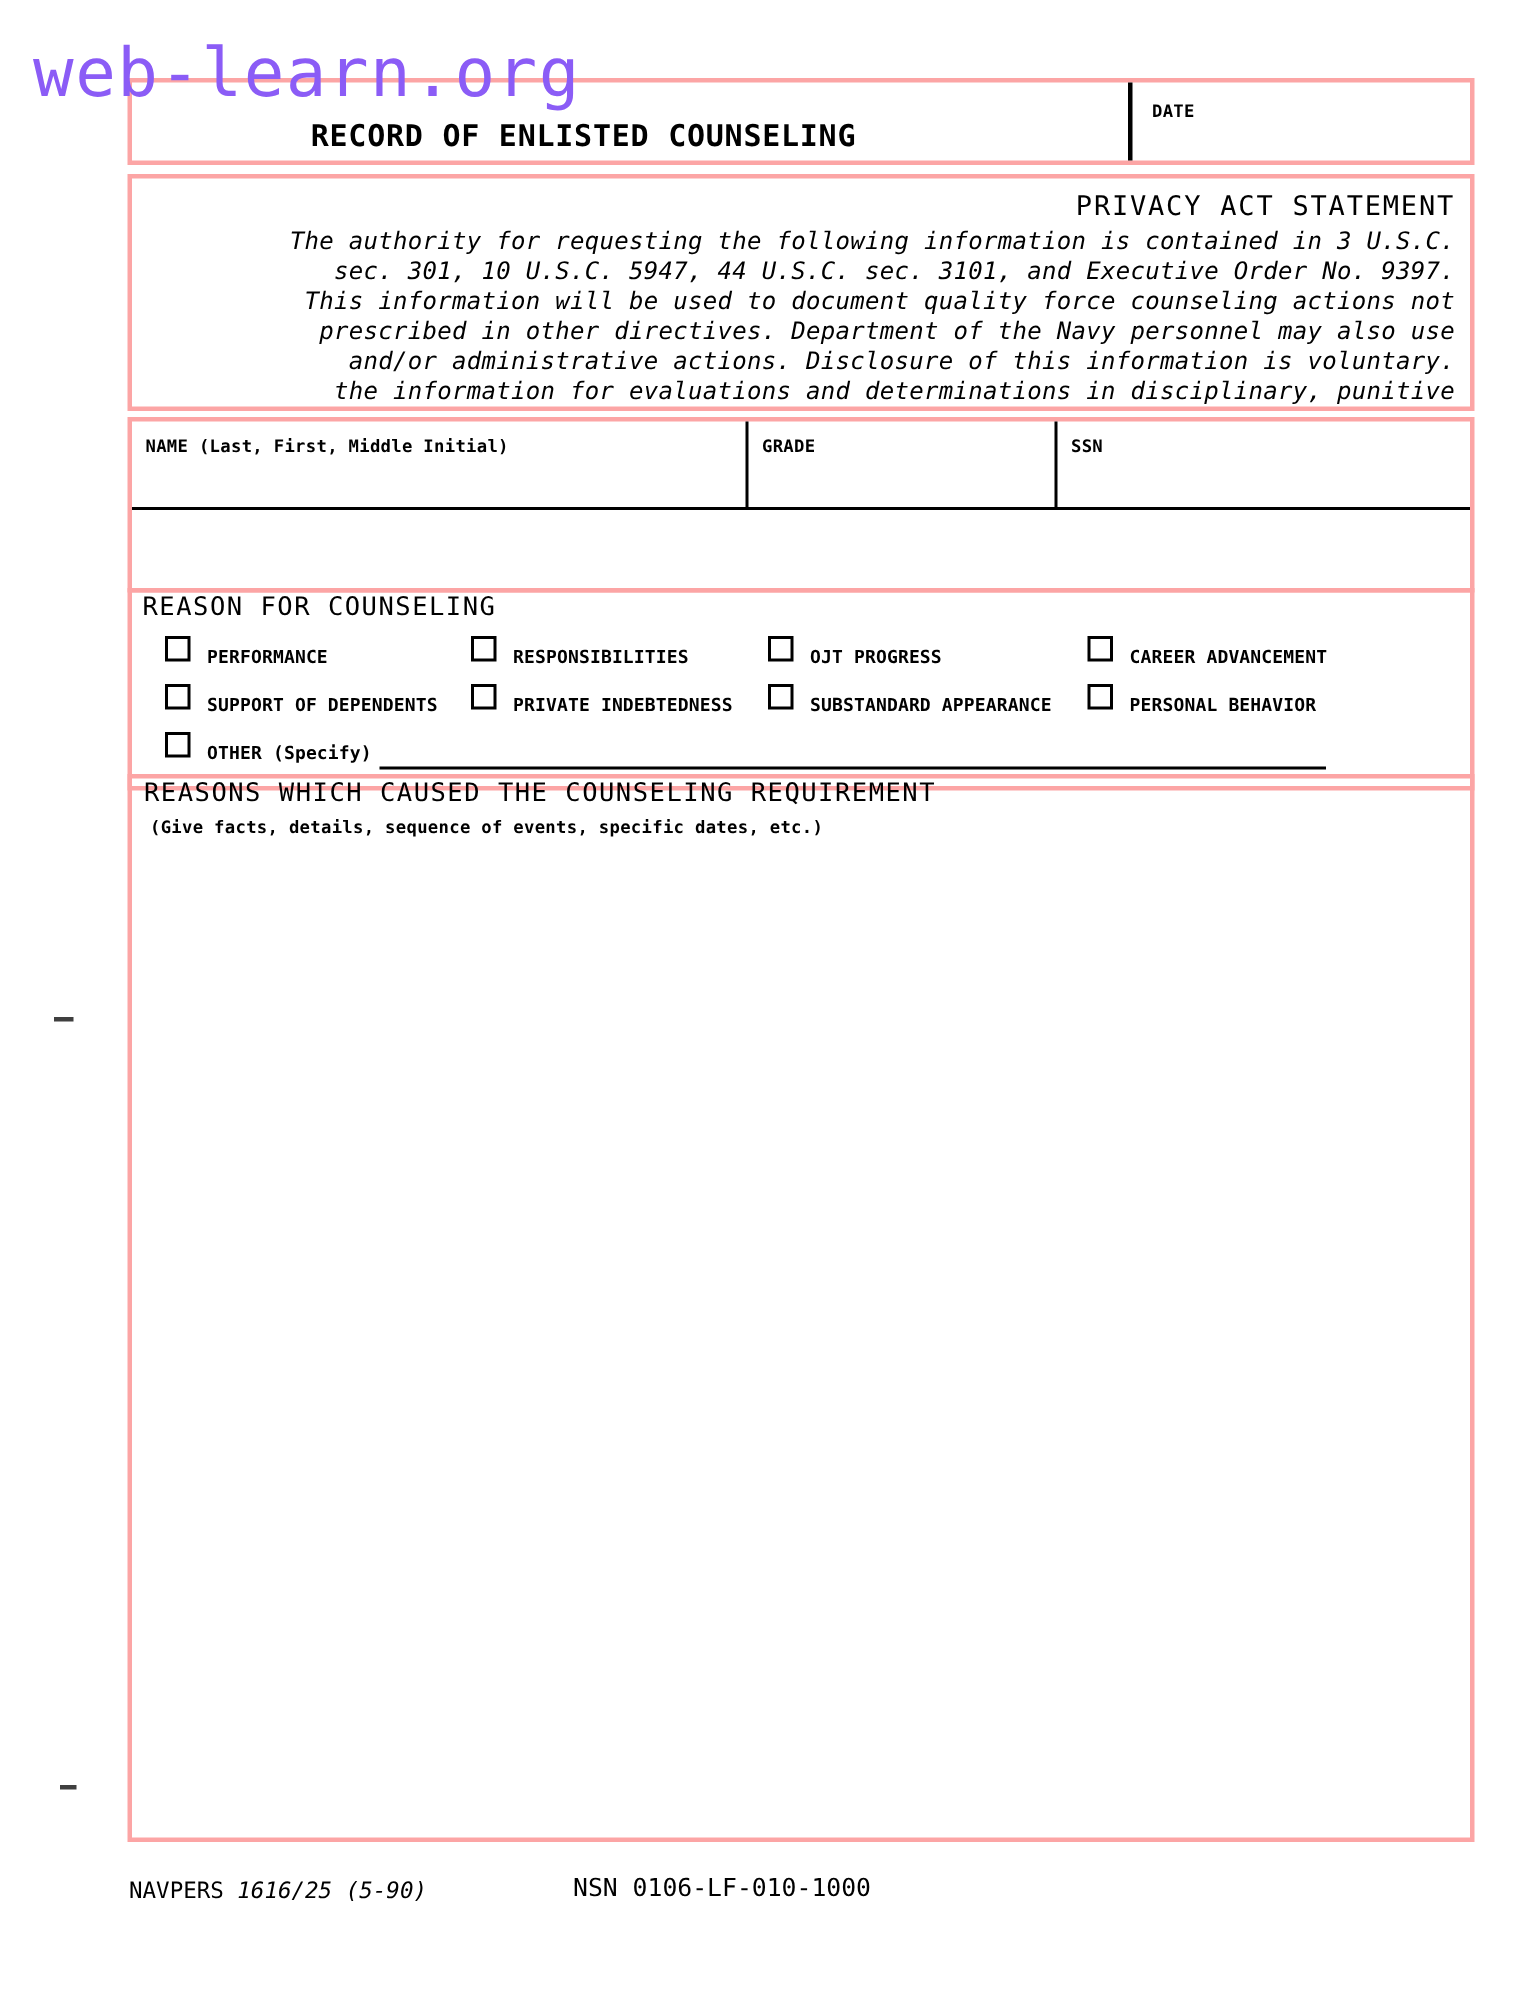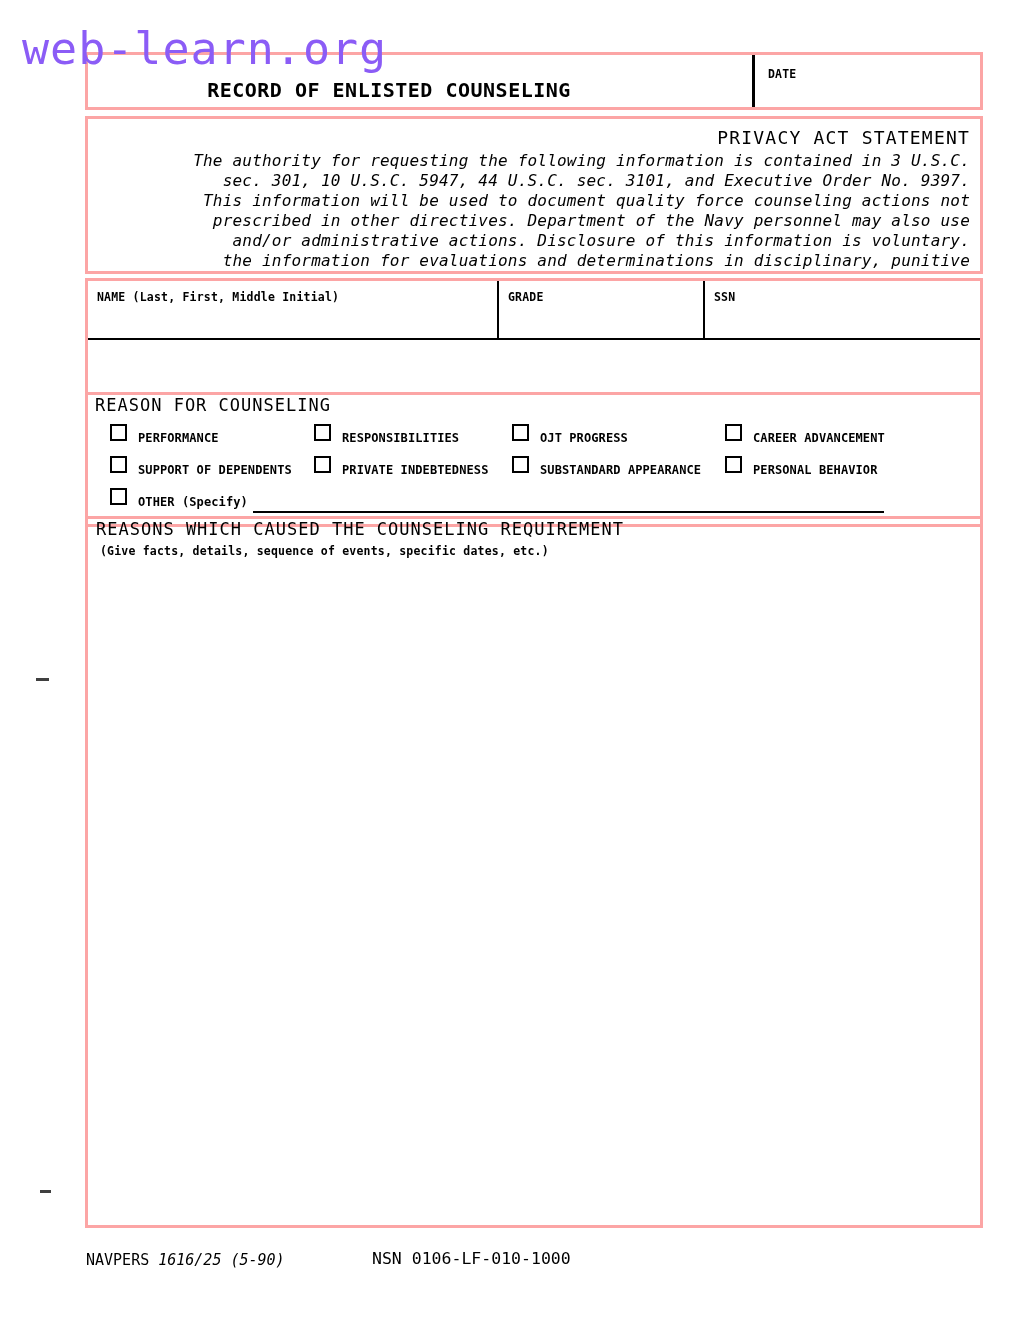--- a/index.html
+++ b/index.html
@@ -57,21 +57,21 @@
   .col-1 { left:22px; } .col-2 { left:226px; } .col-3 { left:424px; } .col-4 { left:637px; }
   .other-line { position:absolute; left:165px; top:115px; width:631px; border-bottom:2px solid #000; height:1px; }
   
   .reasons-detail { top:502px; height:712px;margin-top:14px; }
   .reasons-heading { position:absolute; top:0px; left:8px; }
   .reasons-sub { position:absolute; top:25px; left:12px; }
   .reasons-body { position:absolute; left:8px; top:48px; right:8px; bottom:8px; font-size:14px; }
   
   .footer-id { position:absolute; left:86px; top:1251px; font-size:15px; white-space:nowrap; }
   .footer-id .num { font-style:italic; margin-left:9px;text-align:right; }
-  .footer-nsn { position:absolute; left:372px; top:1249px; font-size:16.5px; white-space:nowrap; }
+  .footer-nsn { position:absolute; left:382px; top:1249px; font-size:16.5px; white-space:nowrap; }
   
   .dash { position:absolute; background:#3f3f3f; height:3px; }
   .dash-1 { left:36px; top:678px; width:13px; }
   .dash-2 { left:40px; top:1190px; width:11px; }
 </style>
 </head>
 <body>
 
 <div class="page">
 

